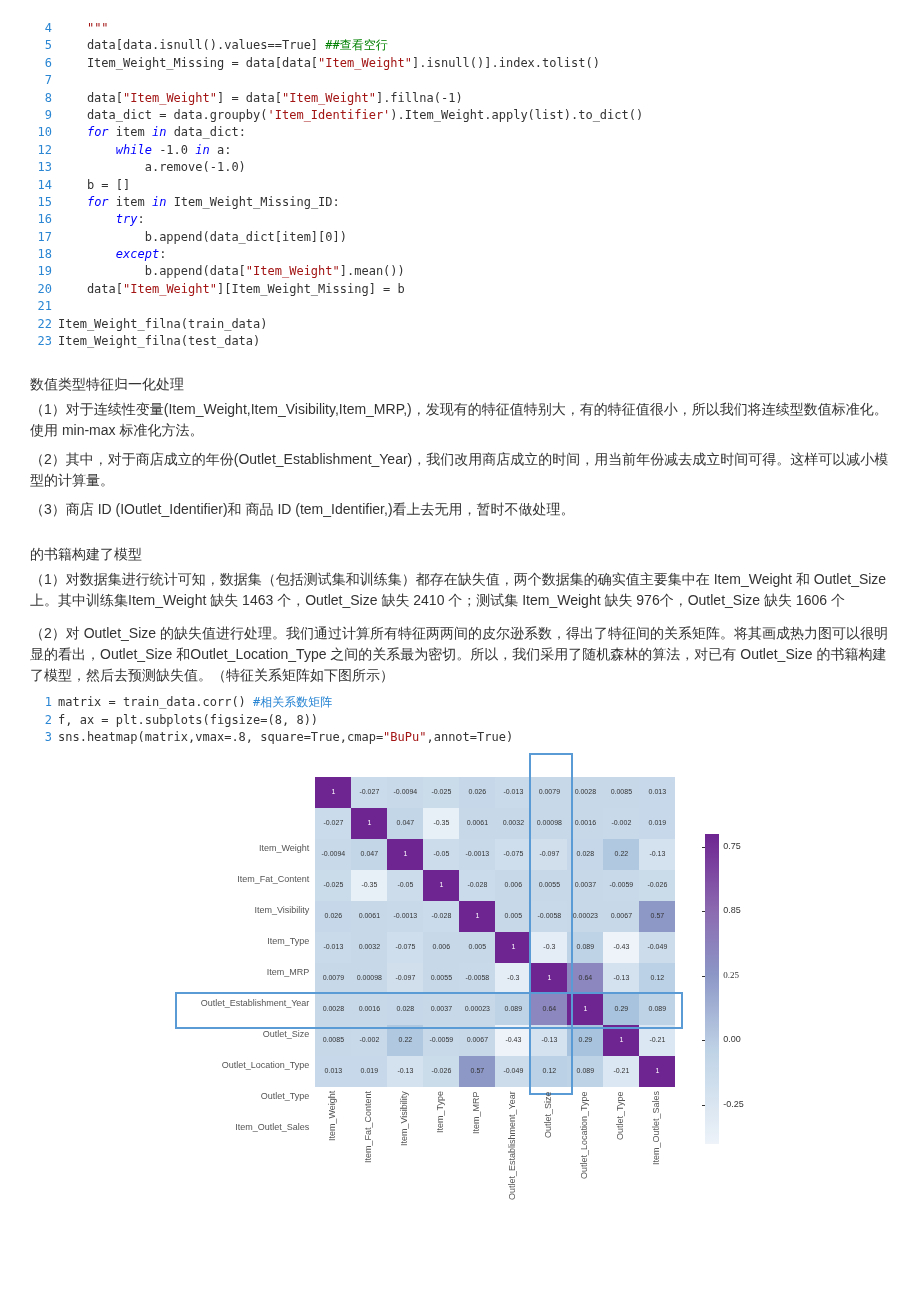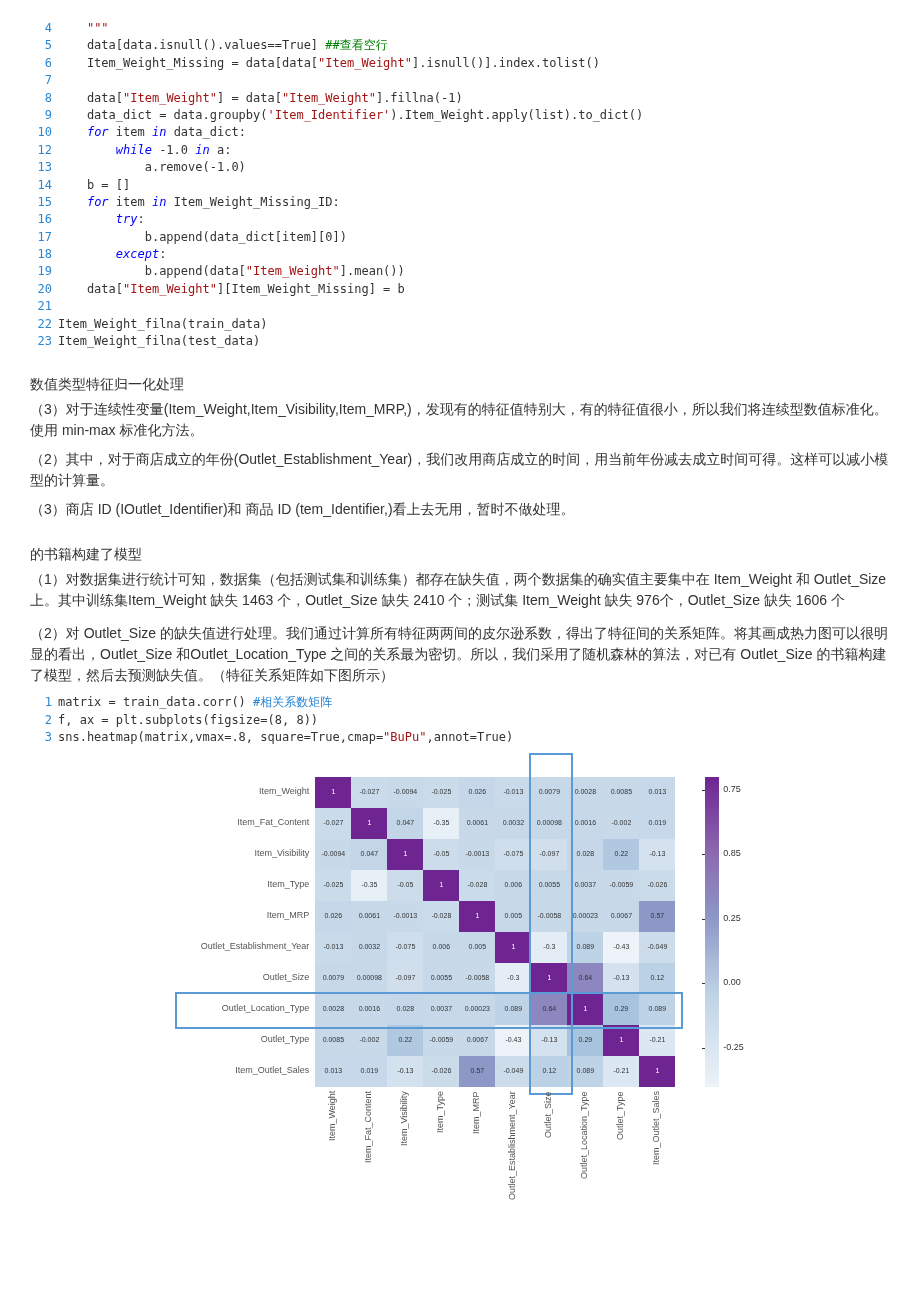--- a/index.html
+++ b/index.html
@@ -44,21 +44,21 @@
     margin: 2px 0 8px 0;
   }
   .heatmap-section {
     display: flex;
     justify-content: center;
     margin-top: 30px;
     position: relative;
   }
   .heatmap-wrap {
     display: flex;
-    align-items: flex-start;
+    align-items: center;
   }
   .row-labels {
     display: flex;
     flex-direction: column;
     font-size: 9px;
     color: #555;
     text-align: right;
     margin-right: 6px;
   }
   .row-labels div {
@@ -206,21 +206,21 @@
       <span class="line-num">22</span>
       <span class="code-text">Item_Weight_filna(train_data)</span>
     </div>
     <div class="code-line">
       <span class="line-num">23</span>
       <span class="code-text">Item_Weight_filna(test_data)</span>
     </div>
   </div>
 
 <div class="heading">数值类型特征归一化处理</div>
-<div class="body-text">（3）对于连续性变量(Item_Weight,Item_Visibility,Item_MRP,)，发现有的特征值特别大，有的特征值很小，所以我们将连续型数值标准化。使用 min-max 标准化方法。</div>
+<div class="body-text">（1）对于连续性变量(Item_Weight,Item_Visibility,Item_MRP,)，发现有的特征值特别大，有的特征值很小，所以我们将连续型数值标准化。使用 min-max 标准化方法。</div>
 <div class="body-text">（2）其中，对于商店成立的年份(Outlet_Establishment_Year)，我们改用商店成立的时间，用当前年份减去成立时间可得。这样可以减小模型的计算量。</div>
 <div class="body-text">（3）商店 ID (IOutlet_Identifier)和 商品 ID (tem_Identifier,)看上去无用，暂时不做处理。</div>
 
 <div class="heading">的书籍构建了模型</div>
 <div class="body-text">（1）对数据集进行统计可知，数据集（包括测试集和训练集）都存在缺失值，两个数据集的确实值主要集中在 Item_Weight 和 Outlet_Size 上。其中训练集Item_Weight 缺失 1463 个，Outlet_Size 缺失 2410 个；测试集 Item_Weight 缺失 976个，Outlet_Size 缺失 1606 个</div>
 <div class="body-text" style="margin-top:12px">（2）对 Outlet_Size 的缺失值进行处理。我们通过计算所有特征两两间的皮尔逊系数，得出了特征间的关系矩阵。将其画成热力图可以很明显的看出，Outlet_Size 和Outlet_Location_Type 之间的关系最为密切。所以，我们采用了随机森林的算法，对已有 Outlet_Size 的书籍构建了模型，然后去预测缺失值。（特征关系矩阵如下图所示）</div>
 
 <div class="code-block" id="codeblock2">
     <div class="code-line">
       <span class="line-num">1</span>
@@ -368,21 +368,21 @@
           <div>Outlet_Location_Type</div>
           <div>Outlet_Type</div>
           <div>Item_Outlet_Sales</div>
         </div>
     </div>
     <div class="colorbar" id="colorbar">
         <div class="cb-tick" style="top: 12.9167px;">0.75</div>
         <div class="cb-mark" style="top: 12.9167px;"></div>
         <div class="cb-tick" style="top: 77.5px;">0.85</div>
         <div class="cb-mark" style="top: 77.5px;"></div>
-        <div class="cb-tick" style="top: 142.083px;">0.25</div>
+        <div class="cb-tick" style="top: 142.083px; font-family: Liberation Serif, serif;">0.25</div>
         <div class="cb-mark" style="top: 142.083px;"></div>
         <div class="cb-tick" style="top: 206.667px;">0.00</div>
         <div class="cb-mark" style="top: 206.667px;"></div>
         <div class="cb-tick" style="top: 271.25px;">-0.25</div>
         <div class="cb-mark" style="top: 271.25px;"></div>
       </div>
   </div>
 </div>
 
 </body></html>

